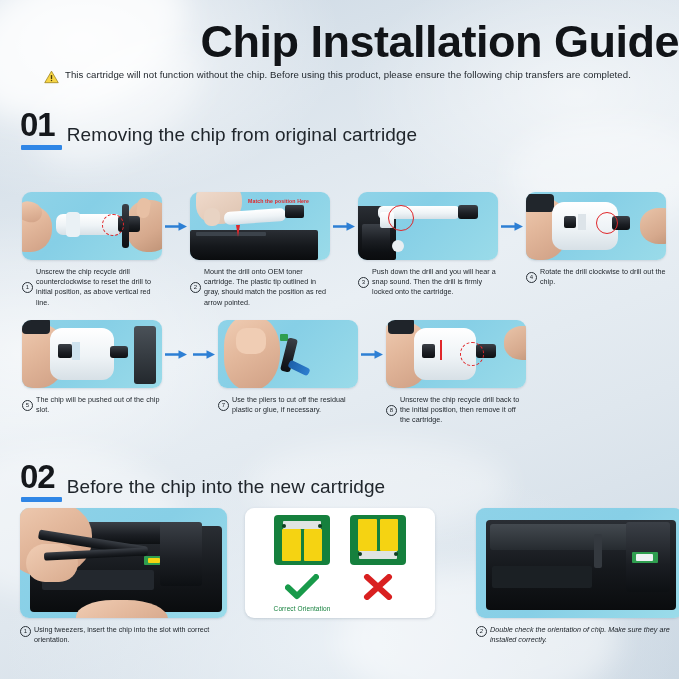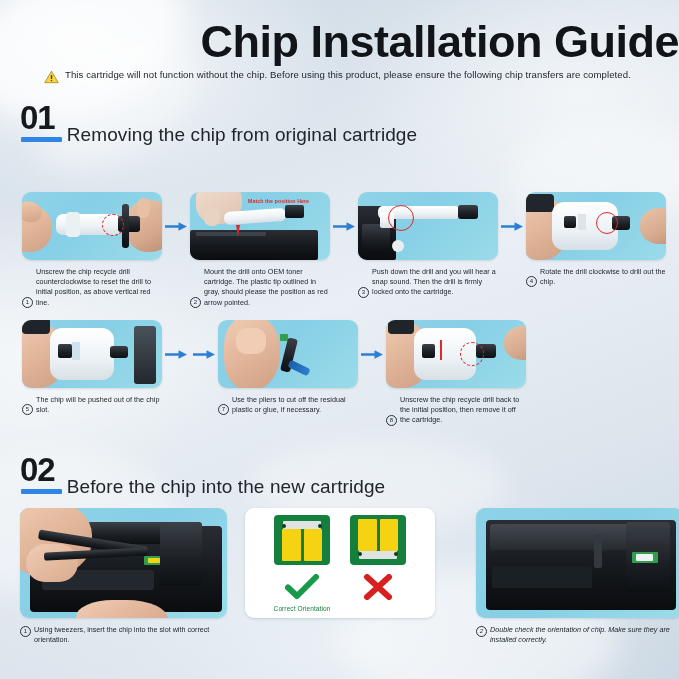--- a/index.html
+++ b/index.html
@@ -36,37 +36,37 @@
   #warning-row{
     position:absolute;left:44px;top:69px;right:20px;
     display:flex;align-items:flex-start;gap:6px;
   }
   .warn-tri{width:15px;height:14px;flex:0 0 auto;margin-top:1px;}
   #warning-text{
     font-size:9.6px;color:#1d2329;line-height:1.25;letter-spacing:.08px;
   }
 
   
-  .sec-head{position:absolute;display:flex;align-items:flex-start;}
+  .sec-head{position:absolute;display:flex;align-items:center;}
   .sec-num-wrap{position:relative;padding-bottom:9px;}
   .sec-num{font-size:33px;font-weight:bold;color:#15181c;line-height:.92;letter-spacing:-1px;}
   .sec-rule{position:absolute;left:1px;bottom:0;width:41px;height:5px;background:#2f86e6;border-radius:1px;}
   .sec-title{font-size:19px;color:#20262c;margin-left:12px;padding-bottom:11px;letter-spacing:.1px;margin-top:21px;}
 
   
   .row{position:absolute;display:flex;align-items:flex-start;}
   .step{position:relative;width:140px;}
   .photo{
     width:140px;height:68px;border-radius:9px;overflow:hidden;position:relative;
     background:linear-gradient(135deg,#8fd3e8 0%,#86cfe6 40%,#9adbe9 100%);
     box-shadow:0 1px 2px rgba(80,100,120,.18);
   }
   .cap{
     margin-top:7px;font-size:7.2px;line-height:1.42;color:#1b2127;
-    display:flex;gap:3px;align-items:flex-end;letter-spacing:.03px;
+    display:flex;gap:3px;align-items:center;letter-spacing:.03px;
   }
   .cnum{
     flex:0 0 auto;width:9px;height:9px;border:1px solid #2a3138;border-radius:50%;
     font-size:6px;line-height:9px;text-align:center;color:#1b2127;margin-top:.5px;
   }
   .arrow{
     flex:0 0 auto;width:28px;height:68px;display:flex;align-items:center;justify-content:center;
   }
   .arrow svg{display:block;}
 
@@ -173,21 +173,21 @@
         <div class="pz" style="left:14px;top:16px;width:16px;height:18px;background:#e8d3c3;border-radius:7px;"></div>
         <div class="pz drillbody" style="left:34px;top:18px;width:62px;height:13px;border-radius:6px;transform:rotate(-4deg);"></div>
         <div class="pz blackpart" style="left:95px;top:13px;width:19px;height:13px;border-radius:2px;"></div>
         <div class="pz cartridge" style="left:0px;top:38px;width:128px;height:30px;border-radius:2px;"></div>
         <div class="pz" style="left:6px;top:40px;width:70px;height:4px;background:#3c434b;border-radius:1px;"></div>
         <div class="pz reddot" style="left:46px;top:33px;width:4px;height:12px;clip-path:polygon(0 0,100% 0,50% 100%);"></div>
         <div class="pz matchtxt" style="left:58px;top:6px;">Match the position Here</div>
       </div>
       <div class="cap">
         <span class="cnum">2</span>
-        <span>Mount the drill onto OEM toner cartridge. The plastic tip outlined in gray, should please the position as red arrow pointed.</span>
+        <span>Mount the drill onto OEM toner cartridge. The plastic tip outlined in gray, should match the position as red arrow pointed.</span>
       </div>
     </div>
 
     <div class="arrow">
       <svg width="22" height="11" viewBox="0 0 22 11">
           <path d="M0 4.2h13.5V1.3L22 5.5l-8.5 4.2V6.8H0Z" fill="#2d7fd4"></path>
         </svg>
     </div>
 
     <div class="step">

